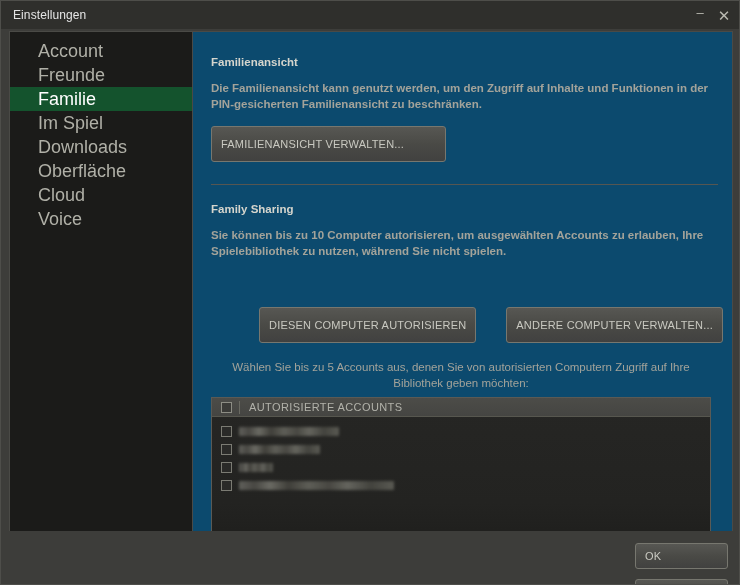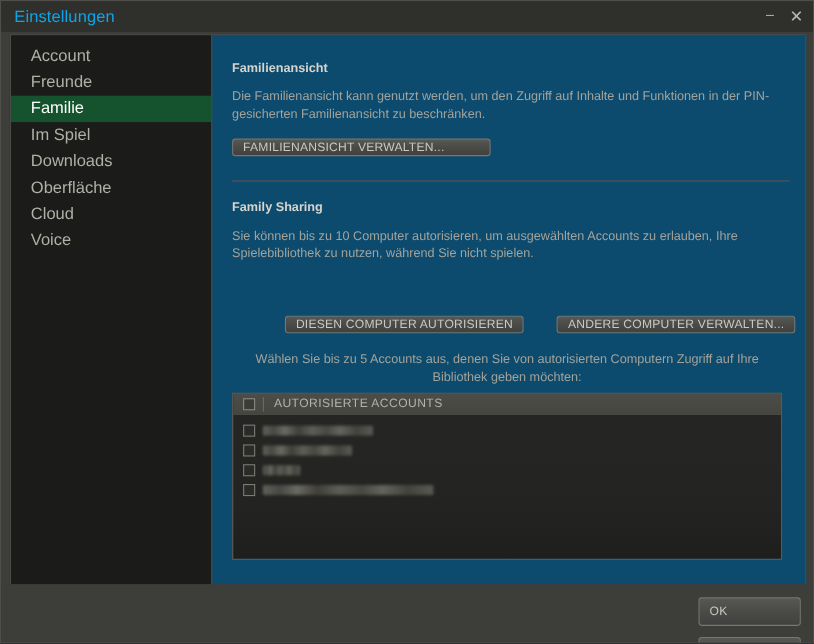--- a/index.html
+++ b/index.html
@@ -26,22 +26,22 @@
   #titlebar {
     position: absolute;
     left: 0; top: 0;
     width: 740px; height: 28px;
     background: #2f2f2c;
     display: flex;
     align-items: center;
   }
   #title-text {
     margin-left: 12px;
-    font-size: 15px;
-    color: #0ea5e9;
+    font-size: 12px;
+    color: #e5e5e5;
     letter-spacing: .1px;
   }
   #win-controls {
     position: absolute;
     right: 6px; top: 0;
     height: 28px;
     display: flex;
     align-items: center;
     gap: 2px;
   }
@@ -75,22 +75,22 @@
     height: 502px;
     background: #1b1b19;
     border: 1px solid #4a4a46;
     border-right: none;
     padding-top: 7px;
     overflow: hidden;
   }
   .nav-item {
     height: 24px;
     line-height: 24px;
-    padding-left: 18px;
-    font-size: 15px;
+    padding-left: 28px;
+    font-size: 18px;
     color: #b0b0a7;
     cursor: pointer;
     white-space: nowrap;
   }
   .nav-item.selected {
     background: #14532d;
     color: #ffffff;
   }
 
   
@@ -109,33 +109,34 @@
     font-size: 11.5px;
     font-weight: bold;
     color: #d5d5cd;
     margin-bottom: 12px;
   }
   .section-desc {
     font-size: 11.5px;
     color: #a3a39a;
     line-height: 16px;
     max-width: 500px;
+    font-weight: bold;
   }
 
   .hr {
     height: 1px;
     background: #565651;
     margin: 22px 0 18px 0;
   }
 
   
   .btn {
     display: inline-flex;
     align-items: center;
-    height: 16px;
+    height: 36px;
     padding: 0 9px;
     background: linear-gradient(to bottom, #575753 0%, #4a4a46 50%, #414140 100%);
     border: 1px solid #77776f;
     border-radius: 3px;
     color: #c9c9c1;
     font-size: 11px;
     font-family: "Liberation Sans", sans-serif;
     letter-spacing: .2px;
     cursor: pointer;
     white-space: nowrap;

